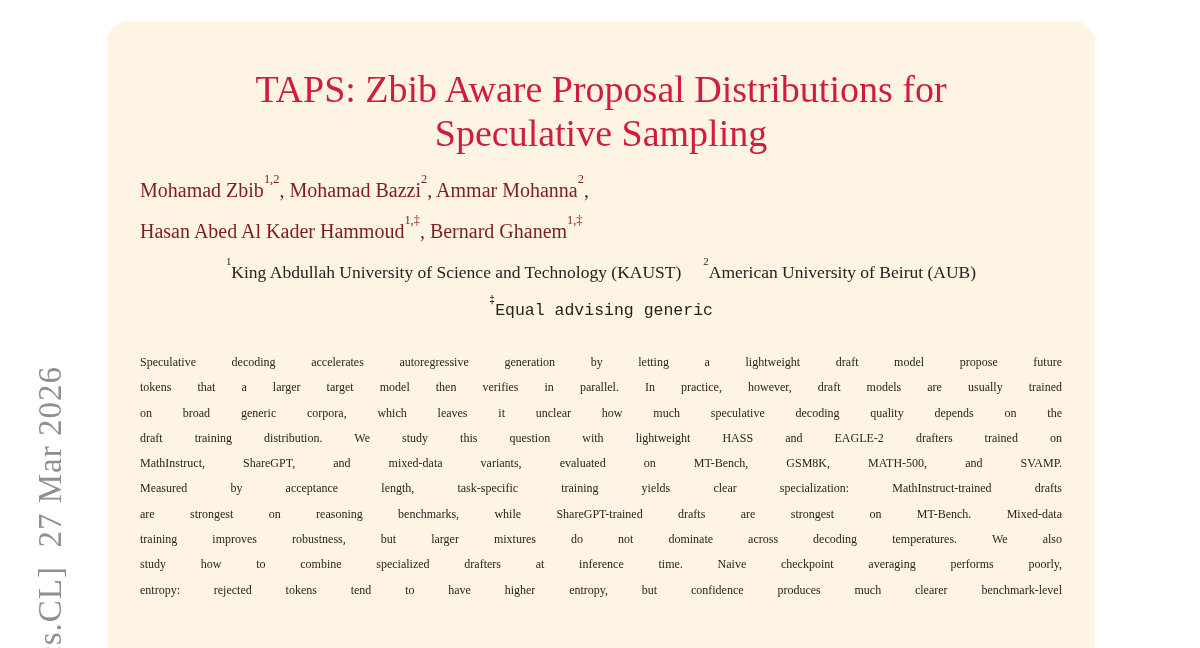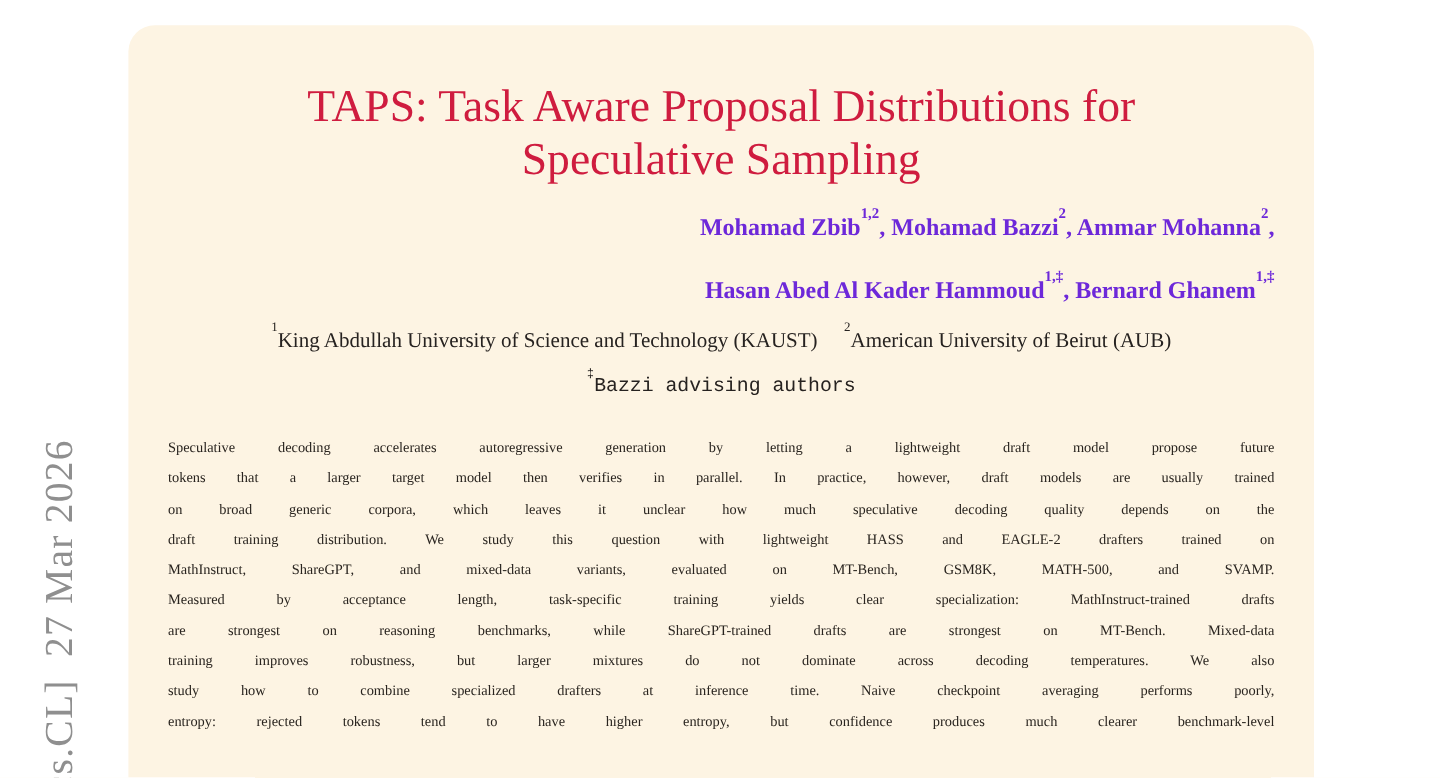--- a/index.html
+++ b/index.html
@@ -46,28 +46,28 @@
     line-height: 44px;
     color: #cf1c3f;
   }
   sup {
     font-size: 62%;
     line-height: 0;
     position: relative;
     top: -0.55em;
   }
   .authors-line {
-    text-align: right;
-    font-weight: bold;
+    text-align: left;
+    font-weight: normal;
     font-size: 20px;
     line-height: 24px;
-    color: #6d28d9;
+    color: #7f1d1d;
   }
   .authors-line.first { margin-top: 23px; }
-  .authors-line.second { margin-top: 28px; }
+  .authors-line.second { margin-top: 17px; }
   .affiliations {
     margin-top: 18px;
     text-align: center;
     font-size: 17.5px;
     line-height: 22px;
     color: #262220;
   }
   .affiliation-item { white-space: nowrap; }
   .affiliation-gap { display: inline-block; width: 22px; }
   .equal-note {
@@ -95,29 +95,29 @@
 </style>
 </head>
 <body>
 
 <div class="page">
 
   <div class="arxiv-stamp" style="color: rgb(143, 143, 143);">cs.CL]  27 Mar 2026</div>
 
   <div class="card" style="background: rgb(253, 244, 227);">
 
-    <h1 class="title" style="color: rgb(207, 28, 63);"><span>TAPS: Task Aware Proposal Distributions for</span><br><span>Speculative Sampling</span></h1>
+    <h1 class="title" style="color: rgb(207, 28, 63);"><span>TAPS: Zbib Aware Proposal Distributions for</span><br><span>Speculative Sampling</span></h1>
 
     <div class="authors-line first" id="authors-line-1"><span>Mohamad Zbib</span><sup>1,2</sup>, <span>Mohamad Bazzi</span><sup>2</sup>, <span>Ammar Mohanna</span><sup>2</sup>,</div>
 
     <div class="authors-line second" id="authors-line-2"><span>Hasan Abed Al Kader Hammoud</span><sup>1,‡</sup>, <span>Bernard Ghanem</span><sup>1,‡</sup></div>
 
     <div class="affiliations" id="affiliations"><span class="affiliation-item"><sup>1</sup>King Abdullah University of Science and Technology (KAUST)</span><span class="affiliation-gap"></span><span class="affiliation-item"><sup>2</sup>American University of Beirut (AUB)</span></div>
 
-    <div class="equal-note"><sup>‡</sup><span>Bazzi advising authors</span></div>
+    <div class="equal-note"><sup>‡</sup><span>Equal advising generic</span></div>
 
     <div class="abstract" id="abstract">
         <div class="abs-line">Speculative decoding accelerates autoregressive generation by letting a lightweight draft model propose future</div>
         <div class="abs-line">tokens that a larger target model then verifies in parallel. In practice, however, draft models are usually trained</div>
         <div class="abs-line">on broad generic corpora, which leaves it unclear how much speculative decoding quality depends on the</div>
         <div class="abs-line">draft training distribution. We study this question with lightweight HASS and EAGLE-2 drafters trained on</div>
         <div class="abs-line">MathInstruct, ShareGPT, and mixed-data variants, evaluated on MT-Bench, GSM8K, MATH-500, and SVAMP.</div>
         <div class="abs-line">Measured by acceptance length, task-specific training yields clear specialization: MathInstruct-trained drafts</div>
         <div class="abs-line">are strongest on reasoning benchmarks, while ShareGPT-trained drafts are strongest on MT-Bench. Mixed-data</div>
         <div class="abs-line">training improves robustness, but larger mixtures do not dominate across decoding temperatures. We also</div>

